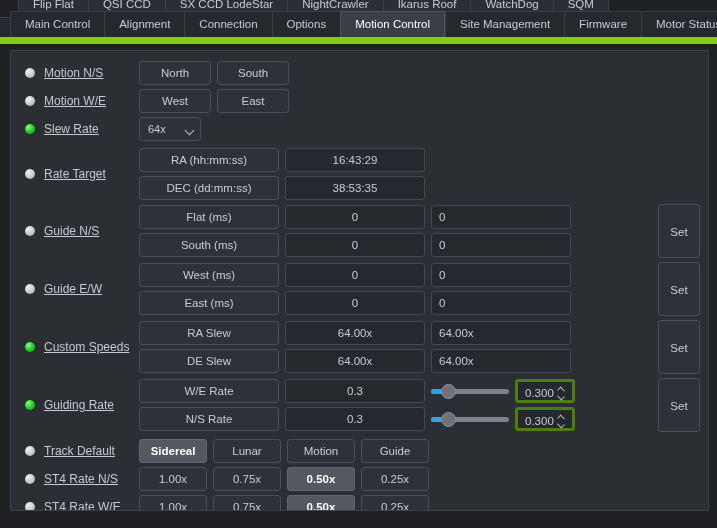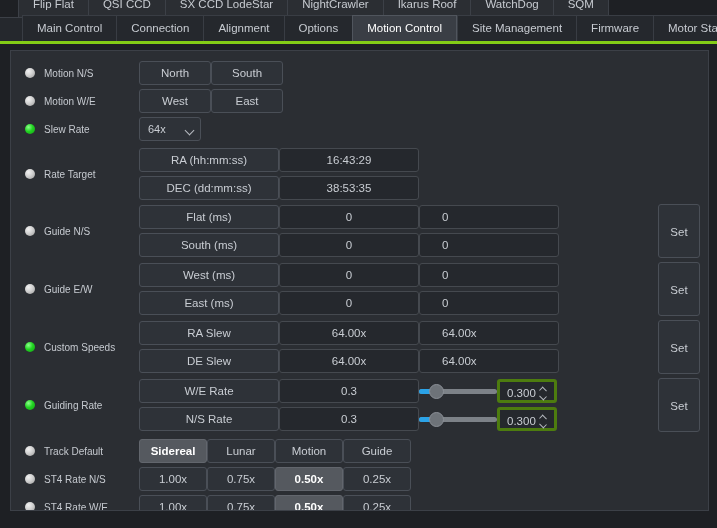--- a/index.html
+++ b/index.html
@@ -16,23 +16,23 @@
     display: flex;
     align-items: flex-end;
     height: 18px;
     background: #1e2024;
     padding-left: 18px;
     position: relative;
   }
   .tabbar.lvl1 { border-bottom: 1px solid #3c4047; }
   .tabbar.lvl2 {
     height: 26px;
-    padding-left: 22px;
+    padding-left: 10px;
     background: #25282d;
-    border-bottom: 3px solid #84cc16;
+    border-bottom: 7px solid #84cc16;
   }
   .tab {
     height: 26px;
     line-height: 25px;
     padding: 0 14px;
     font-size: 11.5px;
     color: #c7cbd1;
     background: #2b2e33;
     border: 1px solid #3c4047;
     border-bottom: none;
@@ -88,27 +88,28 @@
     border-radius: 50%;
     flex: 0 0 10px;
   }
   .led.off {
     background: radial-gradient(circle at 35% 32%, #f2f2f2 0%, #d0d0d0 45%, #9a9a9a 100%);
   }
   .led.on {
     background: radial-gradient(circle at 35% 32%, #8cff8c 0%, #22d422 45%, #13a013 100%);
   }
   .lbl-txt {
-    font-size: 10px;
+    font-size: 12px;
     color: #c6cad0;
     white-space: nowrap;
+    text-decoration: underline;
   }
 
   .fields { flex: 1; display: flex; flex-direction: column; gap: 4px; }
-  .subrow { display: flex; align-items: center; }
+  .subrow { display: flex; align-items: center; gap: 6px; }
 
   
   .btn {
     height: 24px;
     background: #2e3238;
     border: 1px solid #4a4f57;
     border-radius: 3px;
     color: #c9cdd3;
     font-size: 11.5px;
     font-family: inherit;
@@ -132,21 +133,21 @@
   }
 
   .field {
     height: 24px;
     background: #25282d;
     border: 1px solid #45494f;
     border-radius: 3px;
     color: #c9cdd3;
     font-size: 11.5px;
     line-height: 22px;
-    padding: 0 22px;
+    padding: 0 7px;
   }
   .field.ctr { text-align: center; }
   .field.left { text-align: left; }
   .field.c1 { width: 140px; }
   .field.c2 { width: 140px; }
 
   .combo {
     position: relative;
     width: 62px; height: 24px;
     background: #2e3238;
@@ -221,22 +222,22 @@
   <div class="tab">SX CCD LodeStar</div>
   <div class="tab">NightCrawler</div>
   <div class="tab">Ikarus Roof</div>
   <div class="tab">WatchDog</div>
   <div class="tab last">SQM</div>
   <div class="tabfill"></div>
 </div>
 
 <div class="tabbar lvl2">
   <div class="tab">Main Control</div>
+  <div class="tab">Alignment</div>
   <div class="tab">Connection</div>
-  <div class="tab">Alignment</div>
   <div class="tab">Options</div>
   <div class="tab active">Motion Control</div>
   <div class="tab">Site Management</div>
   <div class="tab">Firmware</div>
   <div class="tab">Motor Status</div>
 
   <div class="tabfill"></div>
 </div>
 
 <div class="panel-wrap">

